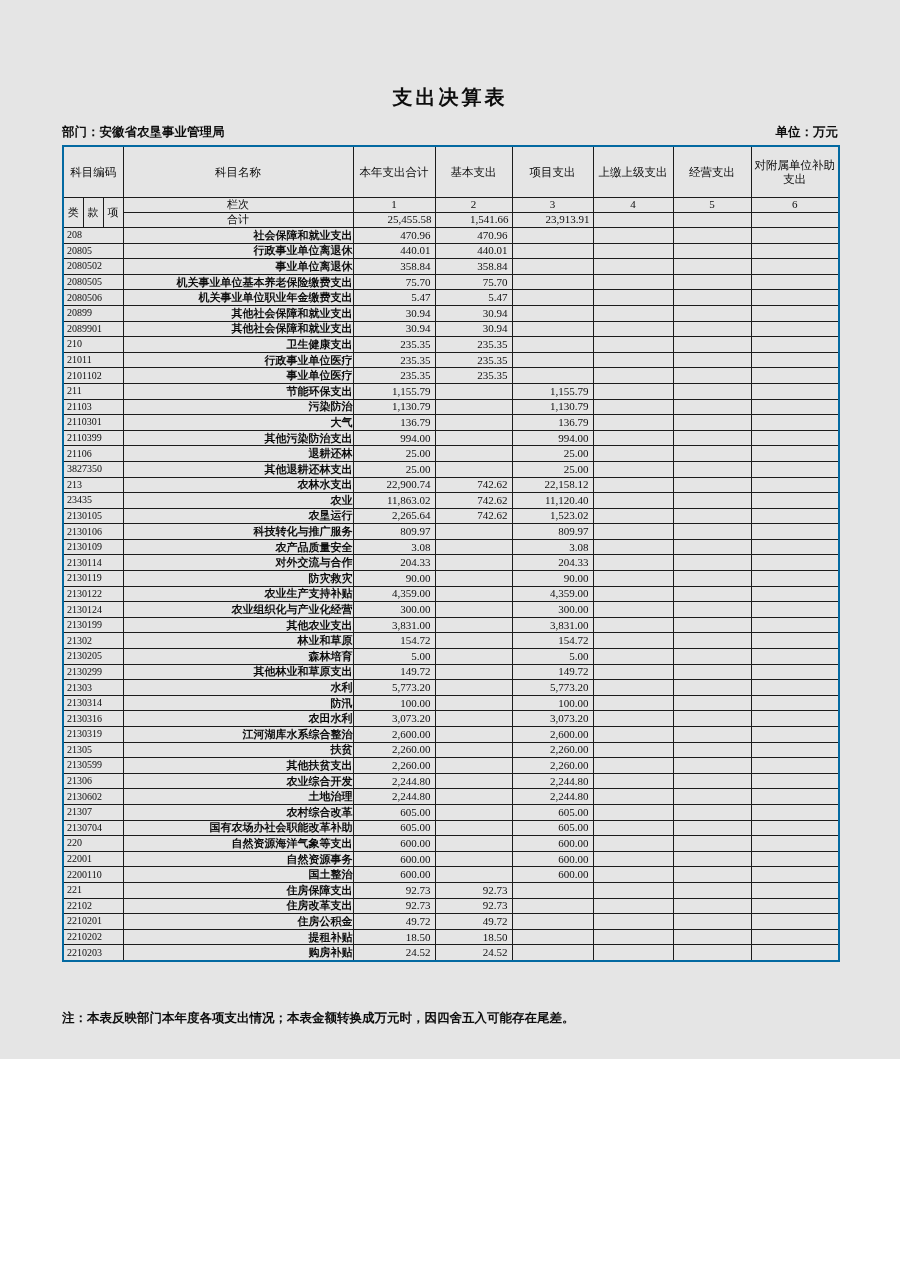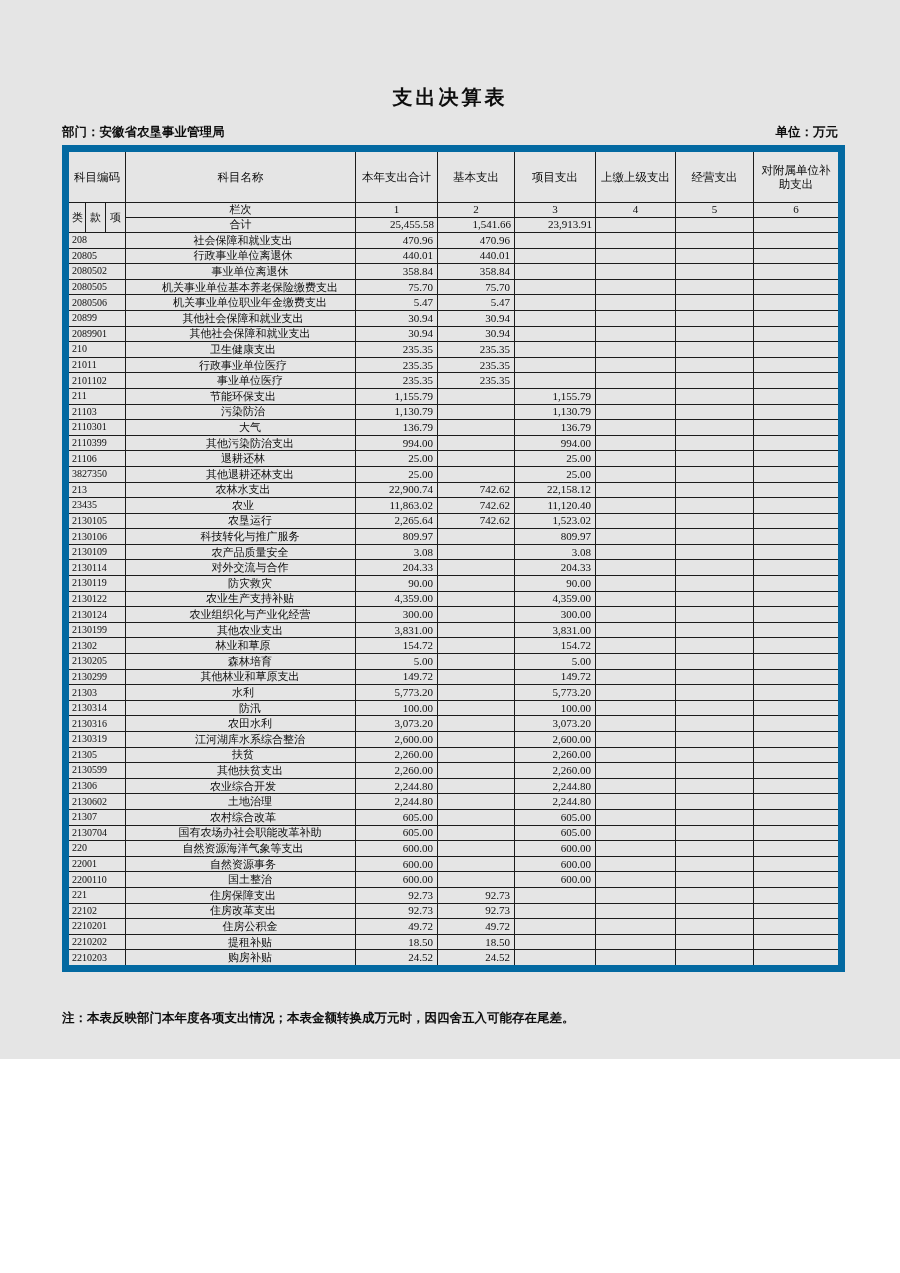--- a/index.html
+++ b/index.html
@@ -16,34 +16,34 @@
     position:absolute;top:106px;left:62px;width:776px;text-align:right;
     font-size:12.5px;font-weight:bold;
   }
   .meta-line{
     position:absolute;top:124px;left:62px;width:776px;display:flex;
     justify-content:space-between;font-size:12.5px;font-weight:bold;text-align:center;
   }
   table.report{
     position:absolute;top:145px;left:62px;width:776px;
     border-collapse:collapse;table-layout:fixed;
-    border:7px solid #0369a1;
+    border:2px solid #0369a1;
   }
   .report th,.report td{
     border:1px solid #1c1c1c;overflow:hidden;white-space:nowrap;
   }
   .report thead th{
     font-weight:normal;font-size:11.5px;text-align:center;
     padding:1px 3px;white-space:normal;line-height:1.25;
   }
   .report tr.h1 th{height:48px;}
   .report tr.h2 th,.report tr.h3 th{height:14px;font-size:11px;padding:0 3px;}
   .report tbody td{height:14.6px;font-size:11px;line-height:1;padding:0;}
   .report td.code{text-align:left;padding-left:3px;font-size:10px;}
-  .report td.name{text-align:center;padding-left:5px;}
+  .report td.name{text-align:right;padding-left:5px;font-weight:bold;}
   .report td.name.indent{padding-left:19px;}
   .report td.num,.report th.num{text-align:right;padding-right:4px;}
   .report th.center{text-align:center;}
   .note{
     position:absolute;top:1010px;left:62px;width:800px;
     font-size:12.5px;font-weight:bold;
   }
   .pageno{
     position:absolute;top:1196px;left:0;width:900px;text-align:center;
     font-size:12px;

